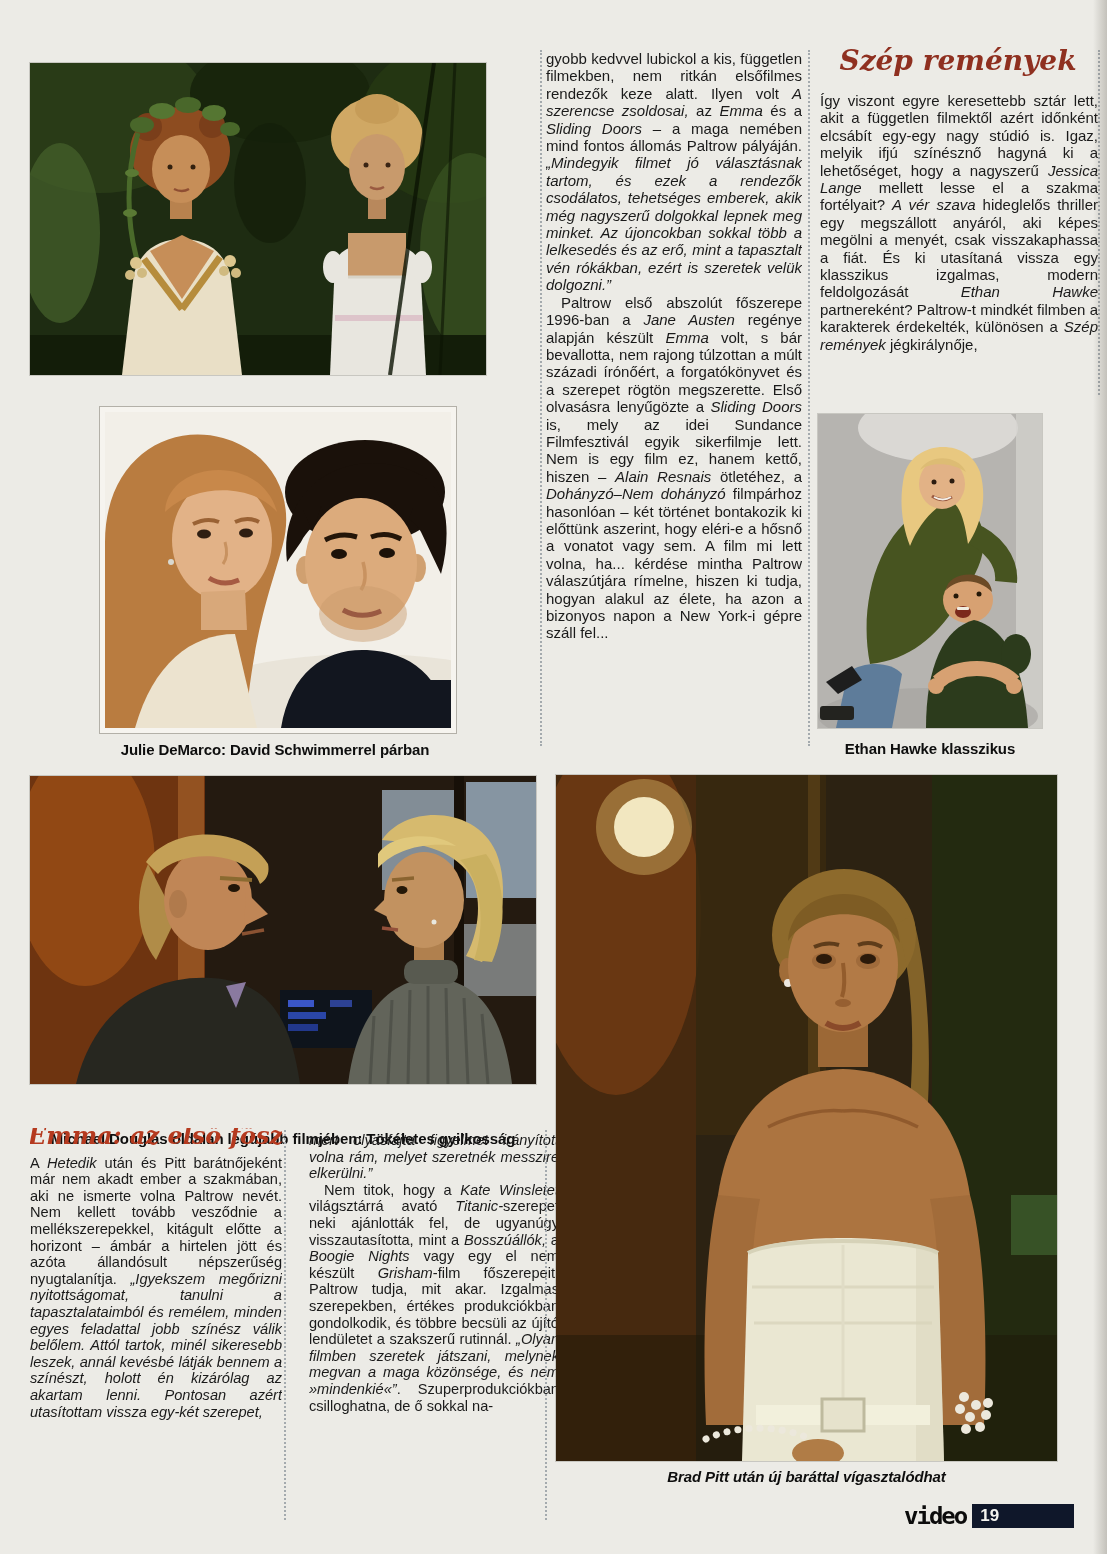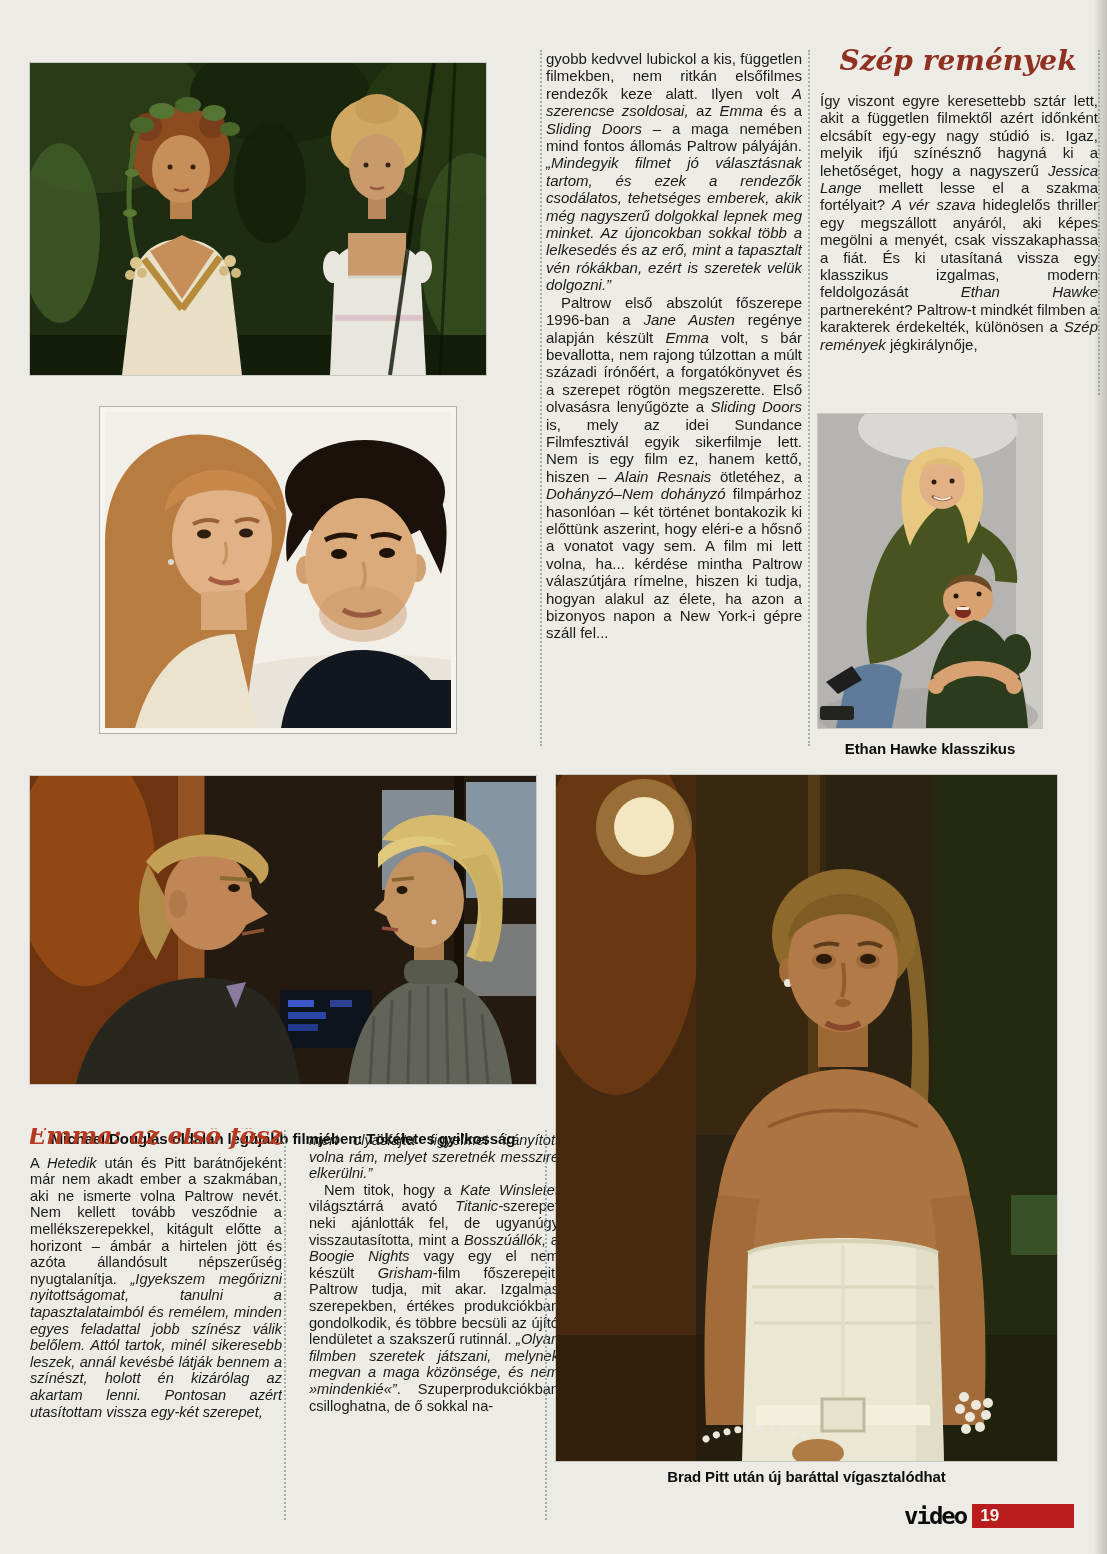--- a/index.html
+++ b/index.html
@@ -42,21 +42,21 @@
   .dotline{position:absolute;width:0;border-left:2px dotted #a4aaae;}
   #footer{
     position:absolute;left:904px;top:1501px;width:227px;height:30px;
     display:flex;align-items:center;justify-content:flex-start;z-index:6;
   }
   #brand{
     font-family:"DejaVu Sans Mono",monospace;font-weight:bold;font-size:24px;
     letter-spacing:-2px;color:#0c0c0c;margin-right:6px;transform:scaleY(.95);
   }
   #pagebox{
-    width:102px;height:24px;background:#b91c1c;color:#f4f4f0;
+    width:102px;height:24px;background:#0f172a;color:#f4f4f0;
     font-weight:bold;font-size:17px;line-height:24px;padding-left:8px;
     box-sizing:border-box;font-family:"Liberation Sans",sans-serif;
   }
 </style>
 </head>
 <body>
 
 <div class="page">
 
   <div class="photo" style="left:30px;top:63px;width:456px;height:312px;">
@@ -143,20 +143,21 @@
       <path d="M266,125 q15,-6 30,2" stroke="#241609" stroke-width="5" fill="none"></path>
       <ellipse cx="234" cy="142" rx="8" ry="5" fill="#1c1209"></ellipse>
       <ellipse cx="282" cy="141" rx="8" ry="5" fill="#1c1209"></ellipse>
       <path d="M258,150 q5,18 -2,28" stroke="#c89260" stroke-width="3.5" fill="none"></path>
       <ellipse cx="258" cy="202" rx="44" ry="28" fill="#c79a6a" opacity="0.45"></ellipse>
       <path d="M238,198 q18,10 38,1" stroke="#9a5a42" stroke-width="5" fill="none"></path>
       <path d="M176,316 C186,258 222,236 262,238 C306,240 336,264 346,316 Z" fill="#12161f"></path>
       <rect x="318" y="268" width="28" height="48" fill="#12161f"></rect>
     </svg>
   </div>
+  <div class="caption" style="left:40px;top:741px;width:470px;">Julie DeMarco: David Schwimmerrel párban</div>
 
   <div class="photo" style="left:30px;top:776px;width:506px;height:308px;">
     <svg viewBox="0 0 506 308" preserveAspectRatio="none">
       <rect width="506" height="308" fill="#241a10"></rect>
       <rect width="175" height="308" fill="#6e3410"></rect>
       <ellipse cx="55" cy="90" rx="70" ry="120" fill="#a85618" opacity="0.6"></ellipse>
       <rect x="148" y="0" width="26" height="308" fill="#c07838" opacity="0.45"></rect>
       <rect x="352" y="14" width="72" height="100" fill="#93a2ae" opacity="0.85"></rect>
       <rect x="436" y="6" width="70" height="116" fill="#8695a2"></rect>
       <rect x="430" y="148" width="76" height="72" fill="#b2bcc2" opacity="0.6"></rect>
@@ -304,21 +305,21 @@
         <circle cx="414" cy="642" r="5"></circle>
           <circle cx="404" cy="634" r="5"></circle>
           <circle cx="424" cy="652" r="5"></circle>
         <circle cx="410" cy="654" r="5"></circle>
           <circle cx="432" cy="628" r="5"></circle>
       </g>
       <path d="M150,664 C180,650 220,650 250,662" stroke="#ece8dc" stroke-width="7" stroke-dasharray="0.1 11" stroke-linecap="round" fill="none"></path>
       <ellipse cx="262" cy="678" rx="26" ry="14" fill="#b07c46"></ellipse>
     </svg>
   </div>
-  <div class="caption" style="left:556px;top:1468px;width:501px;">Brad Pitt után új baráttal vígasztalódhat</div>
+  <div class="caption" style="left:556px;top:1468px;width:501px;font-style:italic;">Brad Pitt után új baráttal vígasztalódhat</div>
 
   <div class="dotline" style="left:540px;top:50px;height:696px;"></div>
   <div class="dotline" style="left:808px;top:50px;height:696px;"></div>
   <div class="dotline" style="left:1098px;top:50px;height:345px;"></div>
   <div class="dotline" style="left:284px;top:1130px;height:390px;"></div>
   <div class="dotline" style="left:545px;top:1130px;height:390px;"></div>
 
   <div id="footer">
     <span id="brand">video</span>
     <span id="pagebox">19</span>

